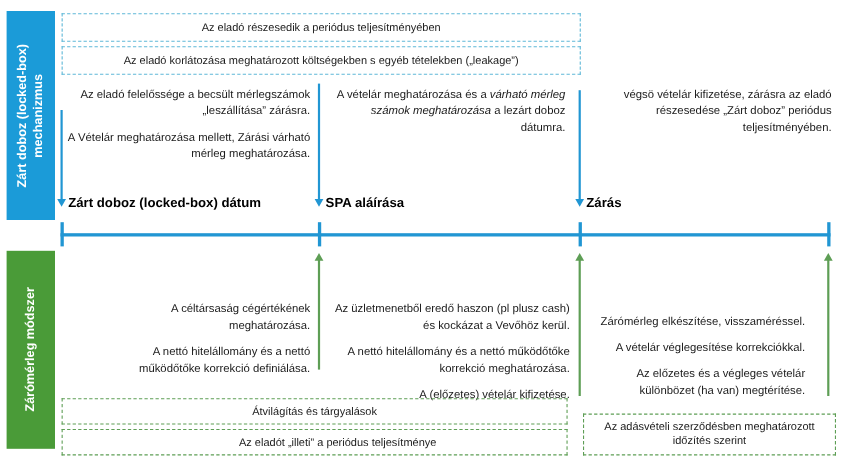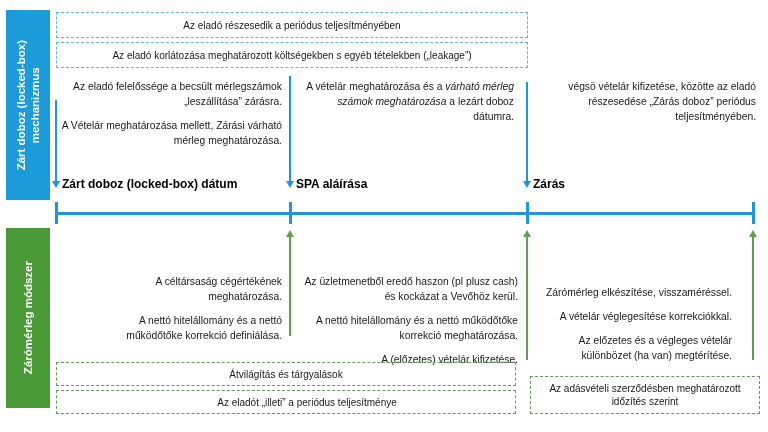--- a/index.html
+++ b/index.html
@@ -175,21 +175,21 @@
   <div class="txt" id="t-top-0">
     <p>Az eladó felelőssége  a becsült mérlegszámok „leszállítása” zárásra.</p>
     <p>A Vételár meghatározása mellett, Zárási várható mérleg meghatározása.</p>
   </div>
 
   <div class="txt" id="t-top-1">
     <p><span>A vételár meghatározása és a </span><i>várható mérleg számok meghatározása</i><span> a lezárt doboz dátumra.</span></p>
   </div>
 
   <div class="txt" id="t-top-2">
-    <p>végsö vételár kifizetése, közötte az eladó részesedése „Zárás doboz” periódus teljesítményében.</p>
+    <p>végsö vételár kifizetése, zárásra az eladó részesedése „Zárt doboz” periódus teljesítményében.</p>
   </div>
 
   <div class="v-blue" id="vb-0"></div>
   <div class="v-blue" id="vb-1"></div>
   <div class="v-blue" id="vb-2"></div>
 
   <div class="milestone" id="ms-0">Zárt doboz (locked-box) dátum</div>
   <div class="milestone" id="ms-1">SPA aláírása</div>
   <div class="milestone" id="ms-2">Zárás</div>
 

